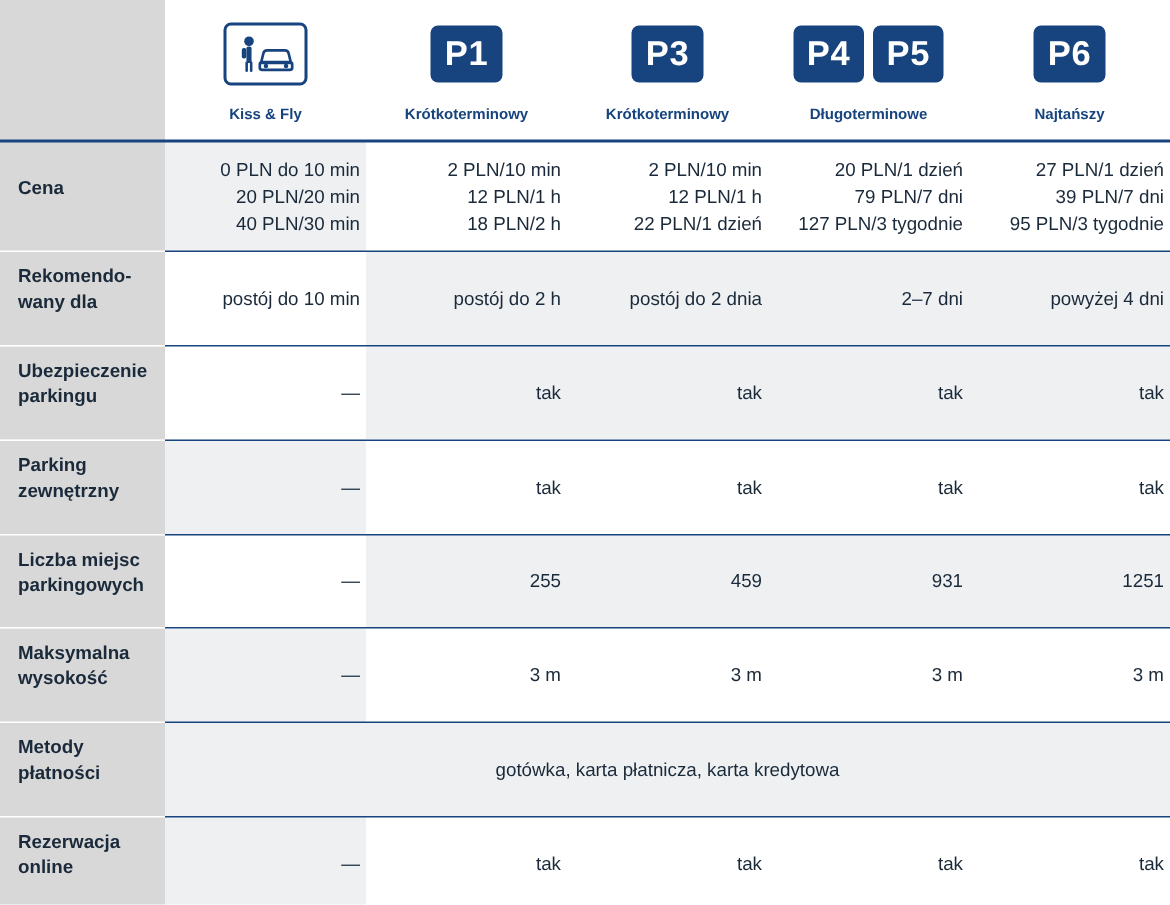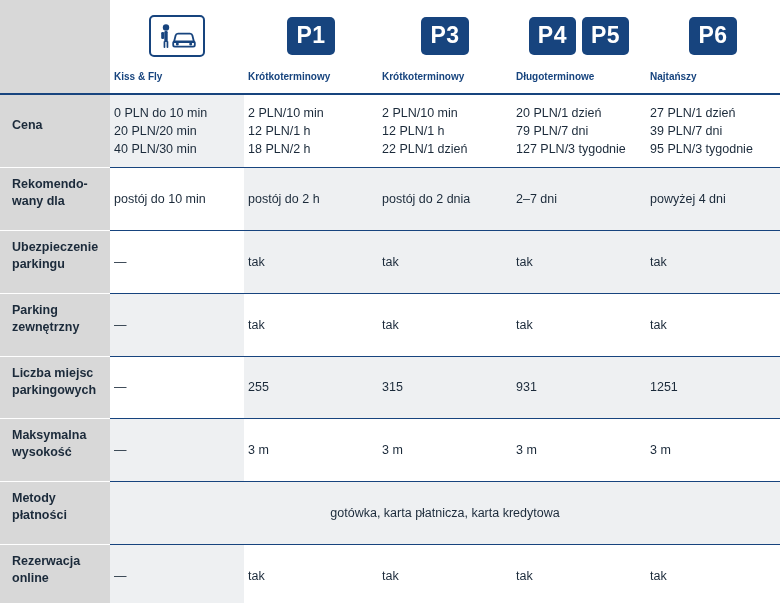--- a/index.html
+++ b/index.html
@@ -24,20 +24,21 @@
     width: 780px;
     table-layout: fixed;
   }
   table.parking col.c-label { width: 110px; }
   table.parking col.c-data  { width: 134px; }
 
   
   tr.head-row td {
     background: #ffffff;
     vertical-align: bottom;
+    text-align: center;
     padding: 0 4px 10px 4px;
     border-bottom: 2px solid #17447e;
   }
   tr.head-row td.corner {
     background: #d8d8d8;
     border-bottom: 2px solid #17447e;
   }
   .badge-row {
     height: 52px;
     display: flex;
@@ -83,21 +84,21 @@
     background: #d8d8d8;
     font-weight: bold;
     font-size: 12px;
     padding: 8px 6px 20px 12px;
     line-height: 1.35;
     vertical-align: middle;
     border-bottom: 1px solid #ffffff;
     color: #1b2a3a;
   }
   td.cell {
-    text-align: left;
+    text-align: right;
     vertical-align: middle;
     padding: 9px 4px;
     line-height: 1.45;
     border-bottom: 1px solid #17447e;
   }
   tr.band-a td.cell { background: #ffffff; }
   tr.band-b td.cell { background: #eef0f2; }
   tr.band-a td.cell.alt { background: #eef0f2; }
   tr.band-b td.cell.alt { background: #ffffff; }
 
@@ -238,21 +239,21 @@
         <td class="cell">tak</td>
         <td class="cell">tak</td>
         <td class="cell">tak</td>
         <td class="cell">tak</td>
       </tr>
 
       <tr class="band-b">
         <td class="rowlabel">Liczba miejsc<br>parkingowych</td>
         <td class="cell alt dash">—</td>
         <td class="cell">255</td>
-        <td class="cell">315</td>
+        <td class="cell">459</td>
         <td class="cell">931</td>
         <td class="cell">1251</td>
       </tr>
 
       <tr class="band-a">
         <td class="rowlabel">Maksymalna<br>wysokość</td>
         <td class="cell alt dash">—</td>
         <td class="cell">3 m</td>
         <td class="cell">3 m</td>
         <td class="cell">3 m</td>

